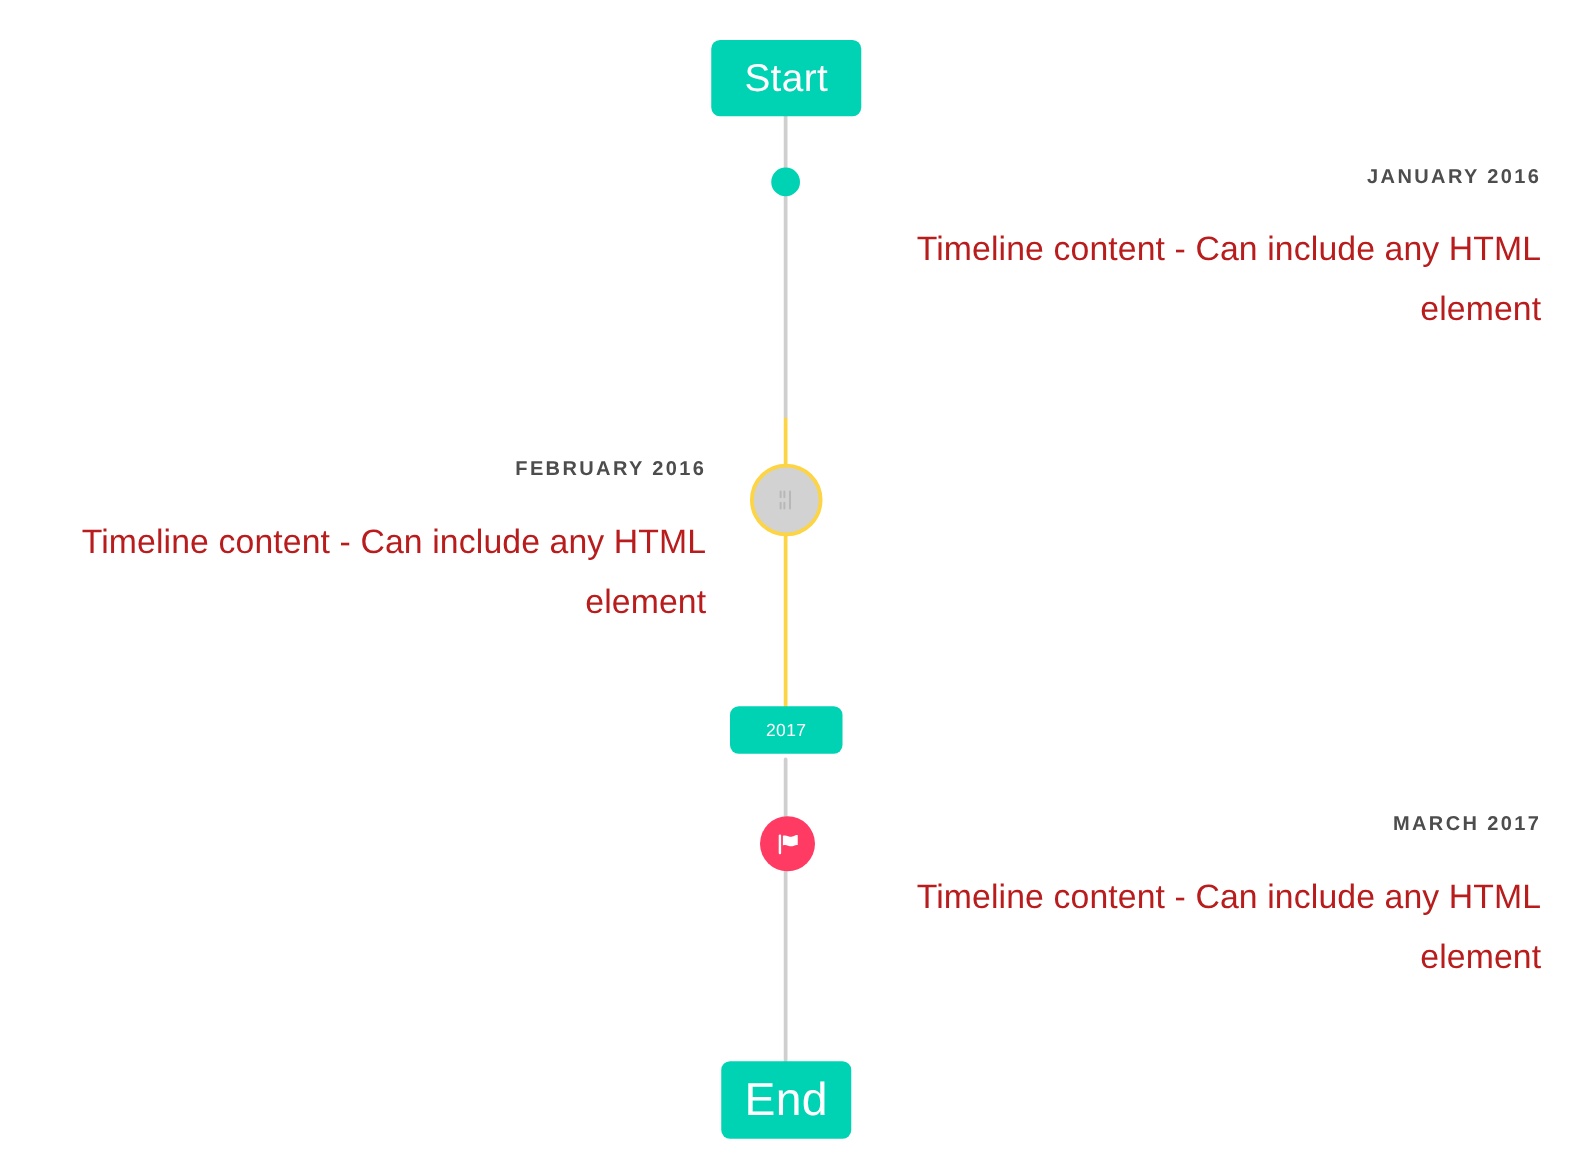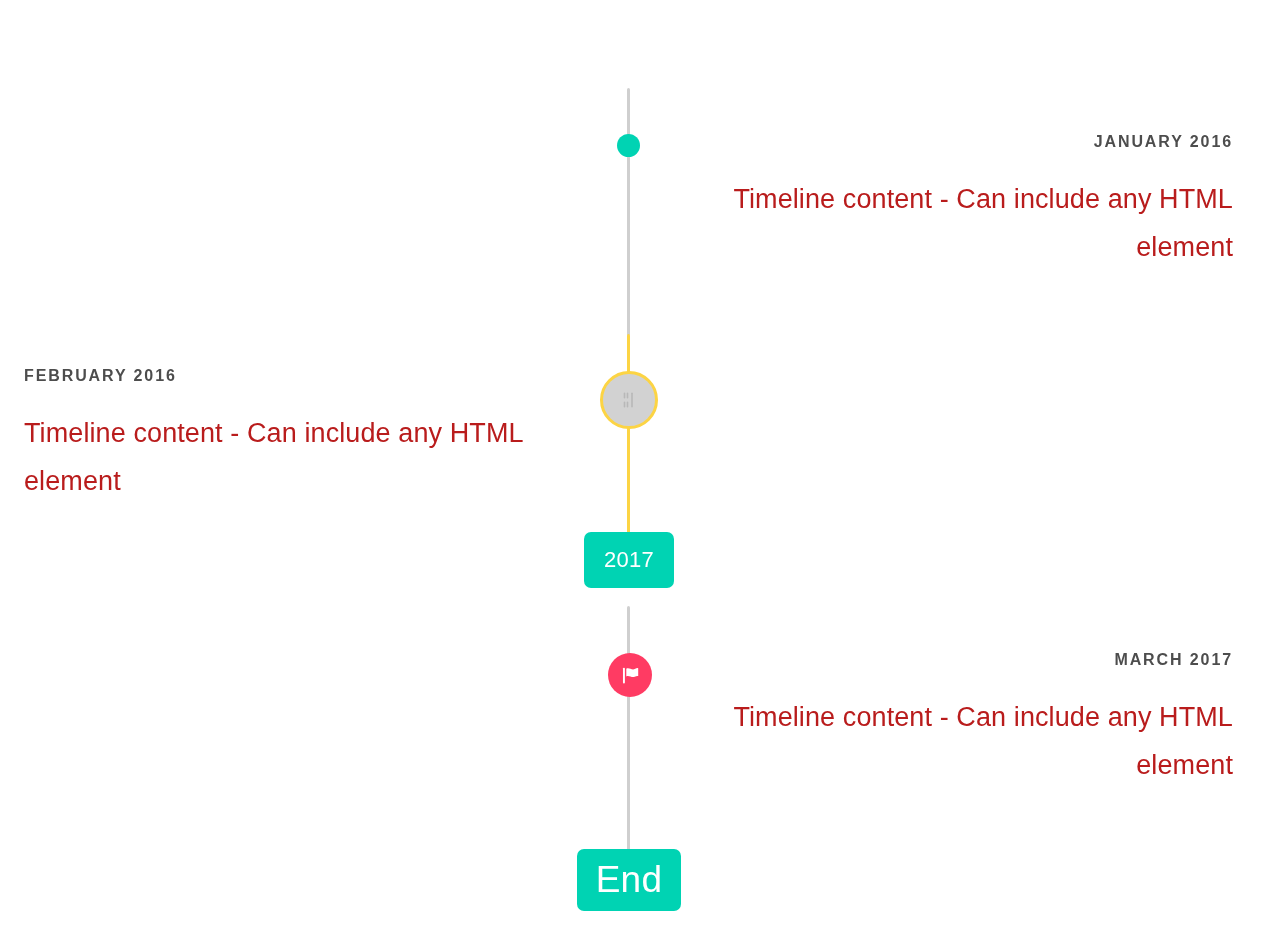--- a/index.html
+++ b/index.html
@@ -45,23 +45,23 @@
     font-weight: 400;
     letter-spacing: 0.3px;
     user-select: none;
   }
   .cap-start {
     left: 569px; top: 32px;
     width: 120px; height: 61px;
     font-size: 31px;
   }
   .cap-year {
-    left: 584px; top: 532px;
-    width: 90px; height: 56px;
-    font-size: 22px;
+    left: 584px; top: 565px;
+    width: 90px; height: 38px;
+    font-size: 14px;
   }
   .cap-end {
     left: 577px; top: 849px;
     width: 104px; height: 62px;
     font-size: 37px;
   }
 
   
   .marker {
     position: absolute;
@@ -89,21 +89,21 @@
   }
   .marker-ring .glyph-icon { opacity: 0.35; }
   .marker-ring svg { width: 18px; height: 18px; display: block; }
   .marker-flag svg { width: 21px; height: 21px; display: block; }
 
   
   .entry {
     position: absolute;
   }
   .entry-right { left: 693px; width: 540px; text-align: right; }
-  .entry-left  { left: 24px;  width: 541px; }
+  .entry-left  { left: 24px;  width: 541px; text-align: right; }
 
   .entry-jan   { top: 131px; }
   .entry-feb   { top: 365px; }
   .entry-mar   { top: 649px; }
 
   .entry-date {
     font-size: 16px;
     font-weight: bold;
     letter-spacing: 1.9px;
     color: #4d4d4d;
@@ -122,20 +122,21 @@
 </style>
 </head>
 <body>
 
 <div class="timeline-page">
 
   <div class="spine spine-gray-top"></div>
   <div class="spine spine-yellow"></div>
   <div class="spine spine-gray-bottom"></div>
 
+  <div class="cap-badge cap-start">Start</div>
 
   <div class="marker marker-dot"></div>
 
   <div class="entry entry-right entry-jan">
     <div class="entry-date">JANUARY 2016</div>
     <div class="entry-body">Timeline content - Can include any HTML element</div>
   </div>
 
   <div class="marker marker-ring">
     <span class="glyph-icon">

